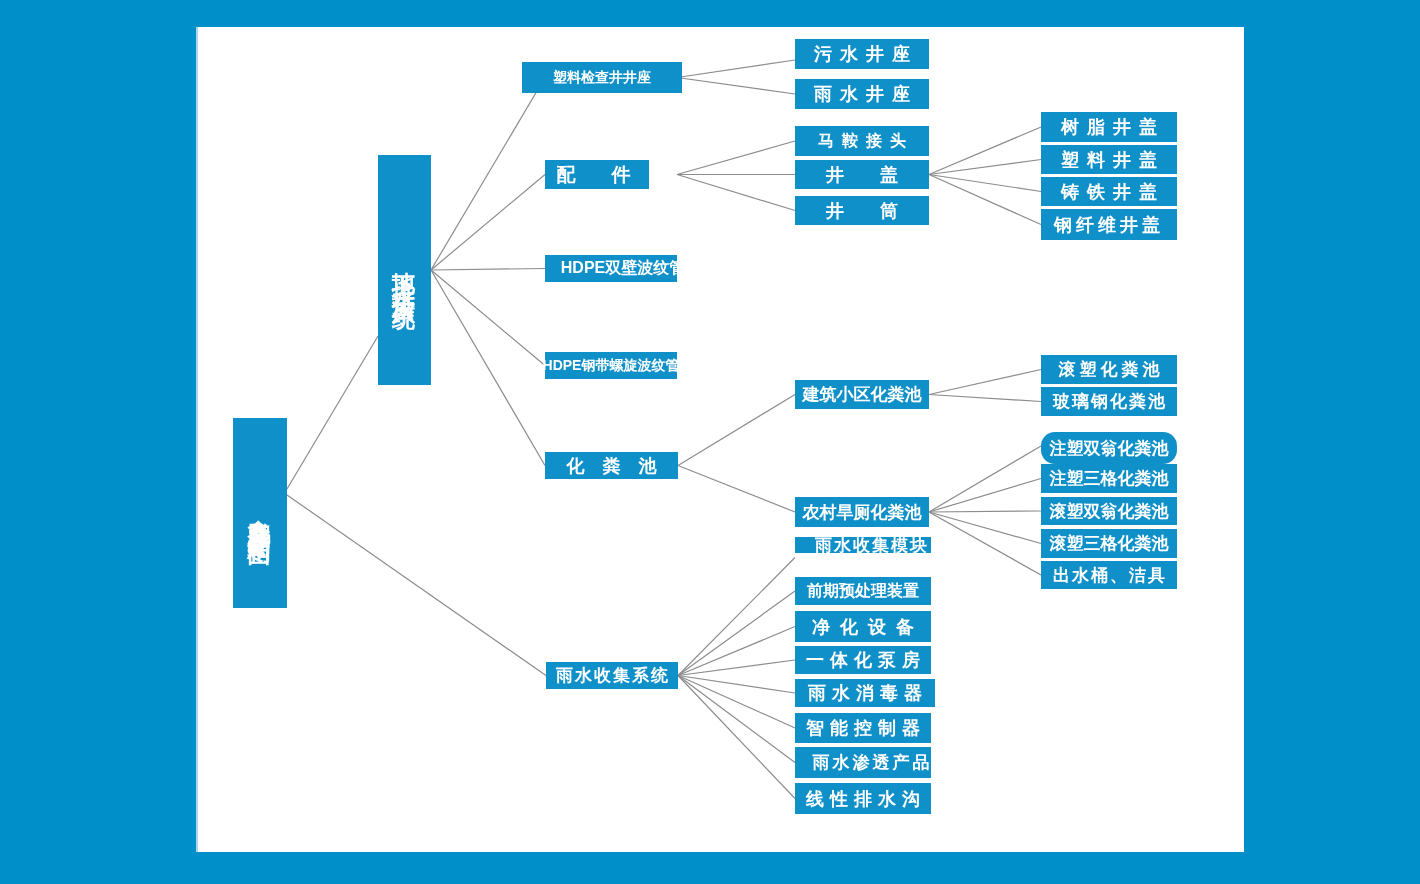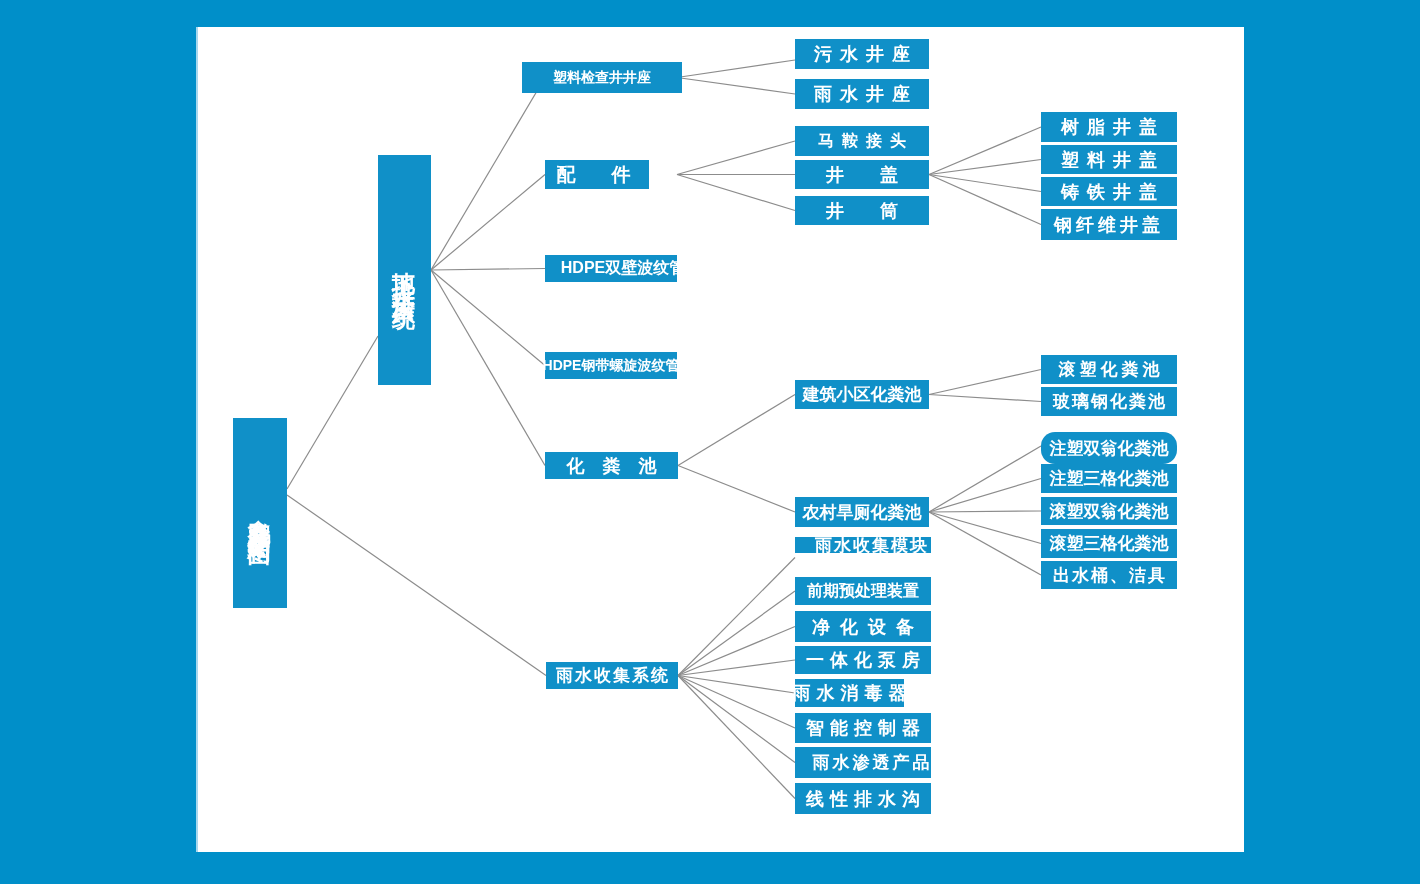--- a/index.html
+++ b/index.html
@@ -104,18 +104,18 @@
       <div class="node" style="left: 1041px; top: 432px; width: 136px; height: 32px; font-size: 17px; border-radius: 14px;">注塑双翁化粪池</div>
       <div class="node" style="left: 1041px; top: 464px; width: 136px; height: 29px; font-size: 17px;">注塑三格化粪池</div>
       <div class="node" style="left: 1041px; top: 497px; width: 136px; height: 28px; font-size: 17px;">滚塑双翁化粪池</div>
       <div class="node" style="left: 1041px; top: 529px; width: 136px; height: 29px; font-size: 17px;">滚塑三格化粪池</div>
       <div class="node" style="left: 1041px; top: 561px; width: 136px; height: 28px; font-size: 17px; letter-spacing: 2px; padding-left: 2px;">出水桶、洁具</div>
       <div class="node" style="left: 546px; top: 662px; width: 132px; height: 27px; font-size: 17px; letter-spacing: 2px; padding-left: 2px;">雨水收集系统</div>
       <div class="node" style="left: 795px; top: 537px; width: 136px; height: 16px; font-size: 17px; letter-spacing: 2px; padding-left: 18px;">雨水收集模块</div>
       <div class="node" style="left: 795px; top: 577px; width: 136px; height: 28px; font-size: 16px;">前期预处理装置</div>
       <div class="node" style="left: 795px; top: 611px; width: 136px; height: 31px; font-size: 18px; letter-spacing: 10px; padding-left: 10px;">净化设备</div>
       <div class="node" style="left: 795px; top: 646px; width: 136px; height: 28px; font-size: 18px; letter-spacing: 6px; padding-left: 6px;">一体化泵房</div>
-      <div class="node" style="left: 795px; top: 679px; width: 109px; height: 28px; font-size: 18px; letter-spacing: 6px; padding-left: 6px;">雨水消毒器</div>
+      <div class="node" style="left: 795px; top: 679px; width: 140px; height: 28px; font-size: 18px; letter-spacing: 6px; padding-left: 6px;">雨水消毒器</div>
       <div class="node" style="left: 795px; top: 713px; width: 136px; height: 30px; font-size: 18px; letter-spacing: 6px; padding-left: 6px;">智能控制器</div>
       <div class="node" style="left: 795px; top: 747px; width: 136px; height: 31px; font-size: 17px; letter-spacing: 3px; padding-left: 19px;">雨水渗透产品</div>
       <div class="node" style="left: 795px; top: 783px; width: 136px; height: 31px; font-size: 18px; letter-spacing: 6px; padding-left: 6px;">线性排水沟</div>
     </div>
 </div>
 
 </body></html>

